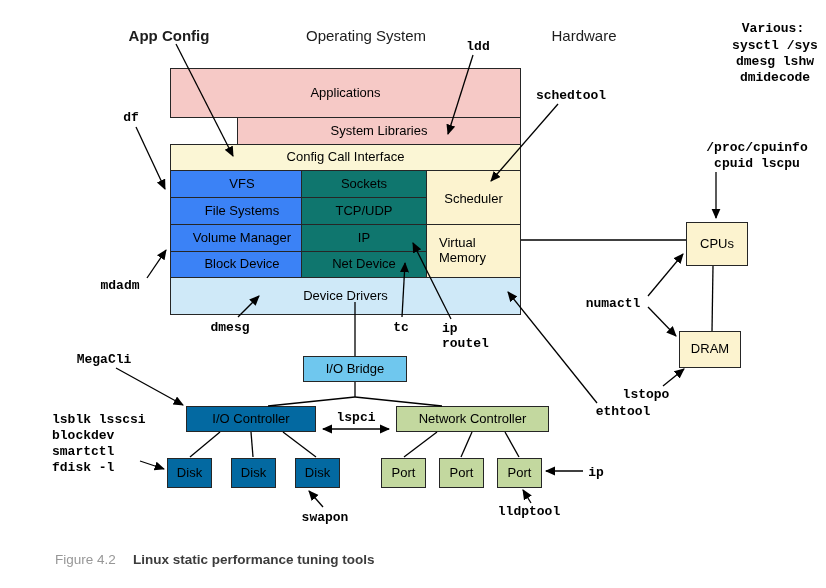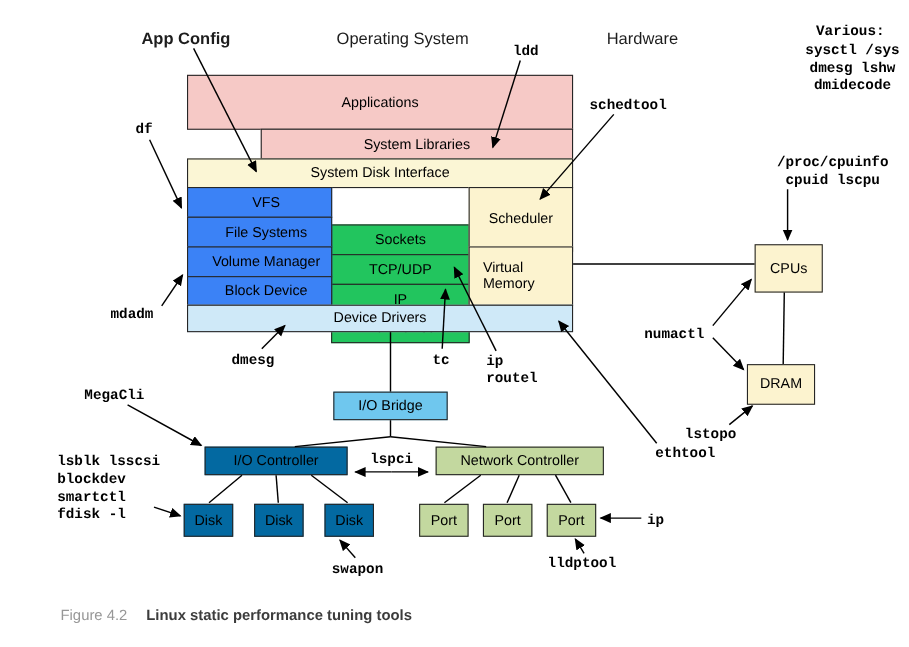--- a/index.html
+++ b/index.html
@@ -10,21 +10,21 @@
   }
   .box {
     position:absolute; border:1px solid #262626;
     display:flex; align-items:center; justify-content:center;
     text-align:left; font-size:13px; line-height:1.12; color:#000;
   }
   .pink     { background:#f6c9c6; }
   .paleyel  { background:#fbf6d5; }
   .cream    { background:#fcf3cf; }
   .bluecol  { background:#3b82f6;padding-left:12px; }
-  .greencol { background:#22c55e;margin-top:34px; }
+  .greencol { background:#0f766e; }
   .ltblue   { background:#cfe9f8; }
   .skyblue  { background:#6fc7ee; }
   .medblue  { background:#0369a1; }
   .medgreen { background:#c3d89f; }
   .mono {
     position:absolute; font-family:"Liberation Mono","DejaVu Sans Mono",monospace;
     font-weight:bold; font-size:13px; white-space:pre; color:#000; line-height:16px;
   }
   .sans { position:absolute; font-size:15px; color:#1d1d1d; white-space:nowrap; }
   .bold { font-weight:bold; }
@@ -38,21 +38,21 @@
 
 <div class="canvas">
 
   <div class="box pink" style="left:170px;top:68px;width:351px;height:50px">
       <span>Applications</span>
     </div>
   <div class="box pink" style="left:237px;top:117px;width:284px;height:28px">
       <span>System Libraries</span>
     </div>
   <div class="box paleyel" style="left:170px;top:144px;width:351px;height:27px">
-      <span>System Disk Interface</span>
+      <span>Config Call Interface</span>
     </div>
 
   <div class="box bluecol" style="left:170px;top:170px;width:132px;height:28px">
       <span>VFS</span>
     </div>
   <div class="box greencol" style="left:301px;top:170px;width:126px;height:28px">
       <span>Sockets</span>
     </div>
   <div class="box cream" style="left:426px;top:170px;width:95px;height:59px">
       <span>Scheduler</span>
@@ -75,21 +75,21 @@
       <span>Virtual Memory</span>
     </div>
 
   <div class="box bluecol" style="left:170px;top:251px;width:132px;height:27px">
       <span>Block Device</span>
     </div>
   <div class="box greencol" style="left:301px;top:251px;width:126px;height:27px">
       <span>Net Device</span>
     </div>
 
-  <div class="box ltblue" style="left:170px;top:277px;width:351px;height:25px">
+  <div class="box ltblue" style="left:170px;top:277px;width:351px;height:38px">
       <span>Device Drivers</span>
     </div>
 
   <div class="box skyblue" style="left:303px;top:356px;width:104px;height:26px">
       <span>I/O Bridge</span>
     </div>
   <div class="box medblue" style="left:186px;top:406px;width:130px;height:26px">
       <span>I/O Controller</span>
     </div>
   <div class="box medgreen" style="left:396px;top:406px;width:153px;height:26px">

